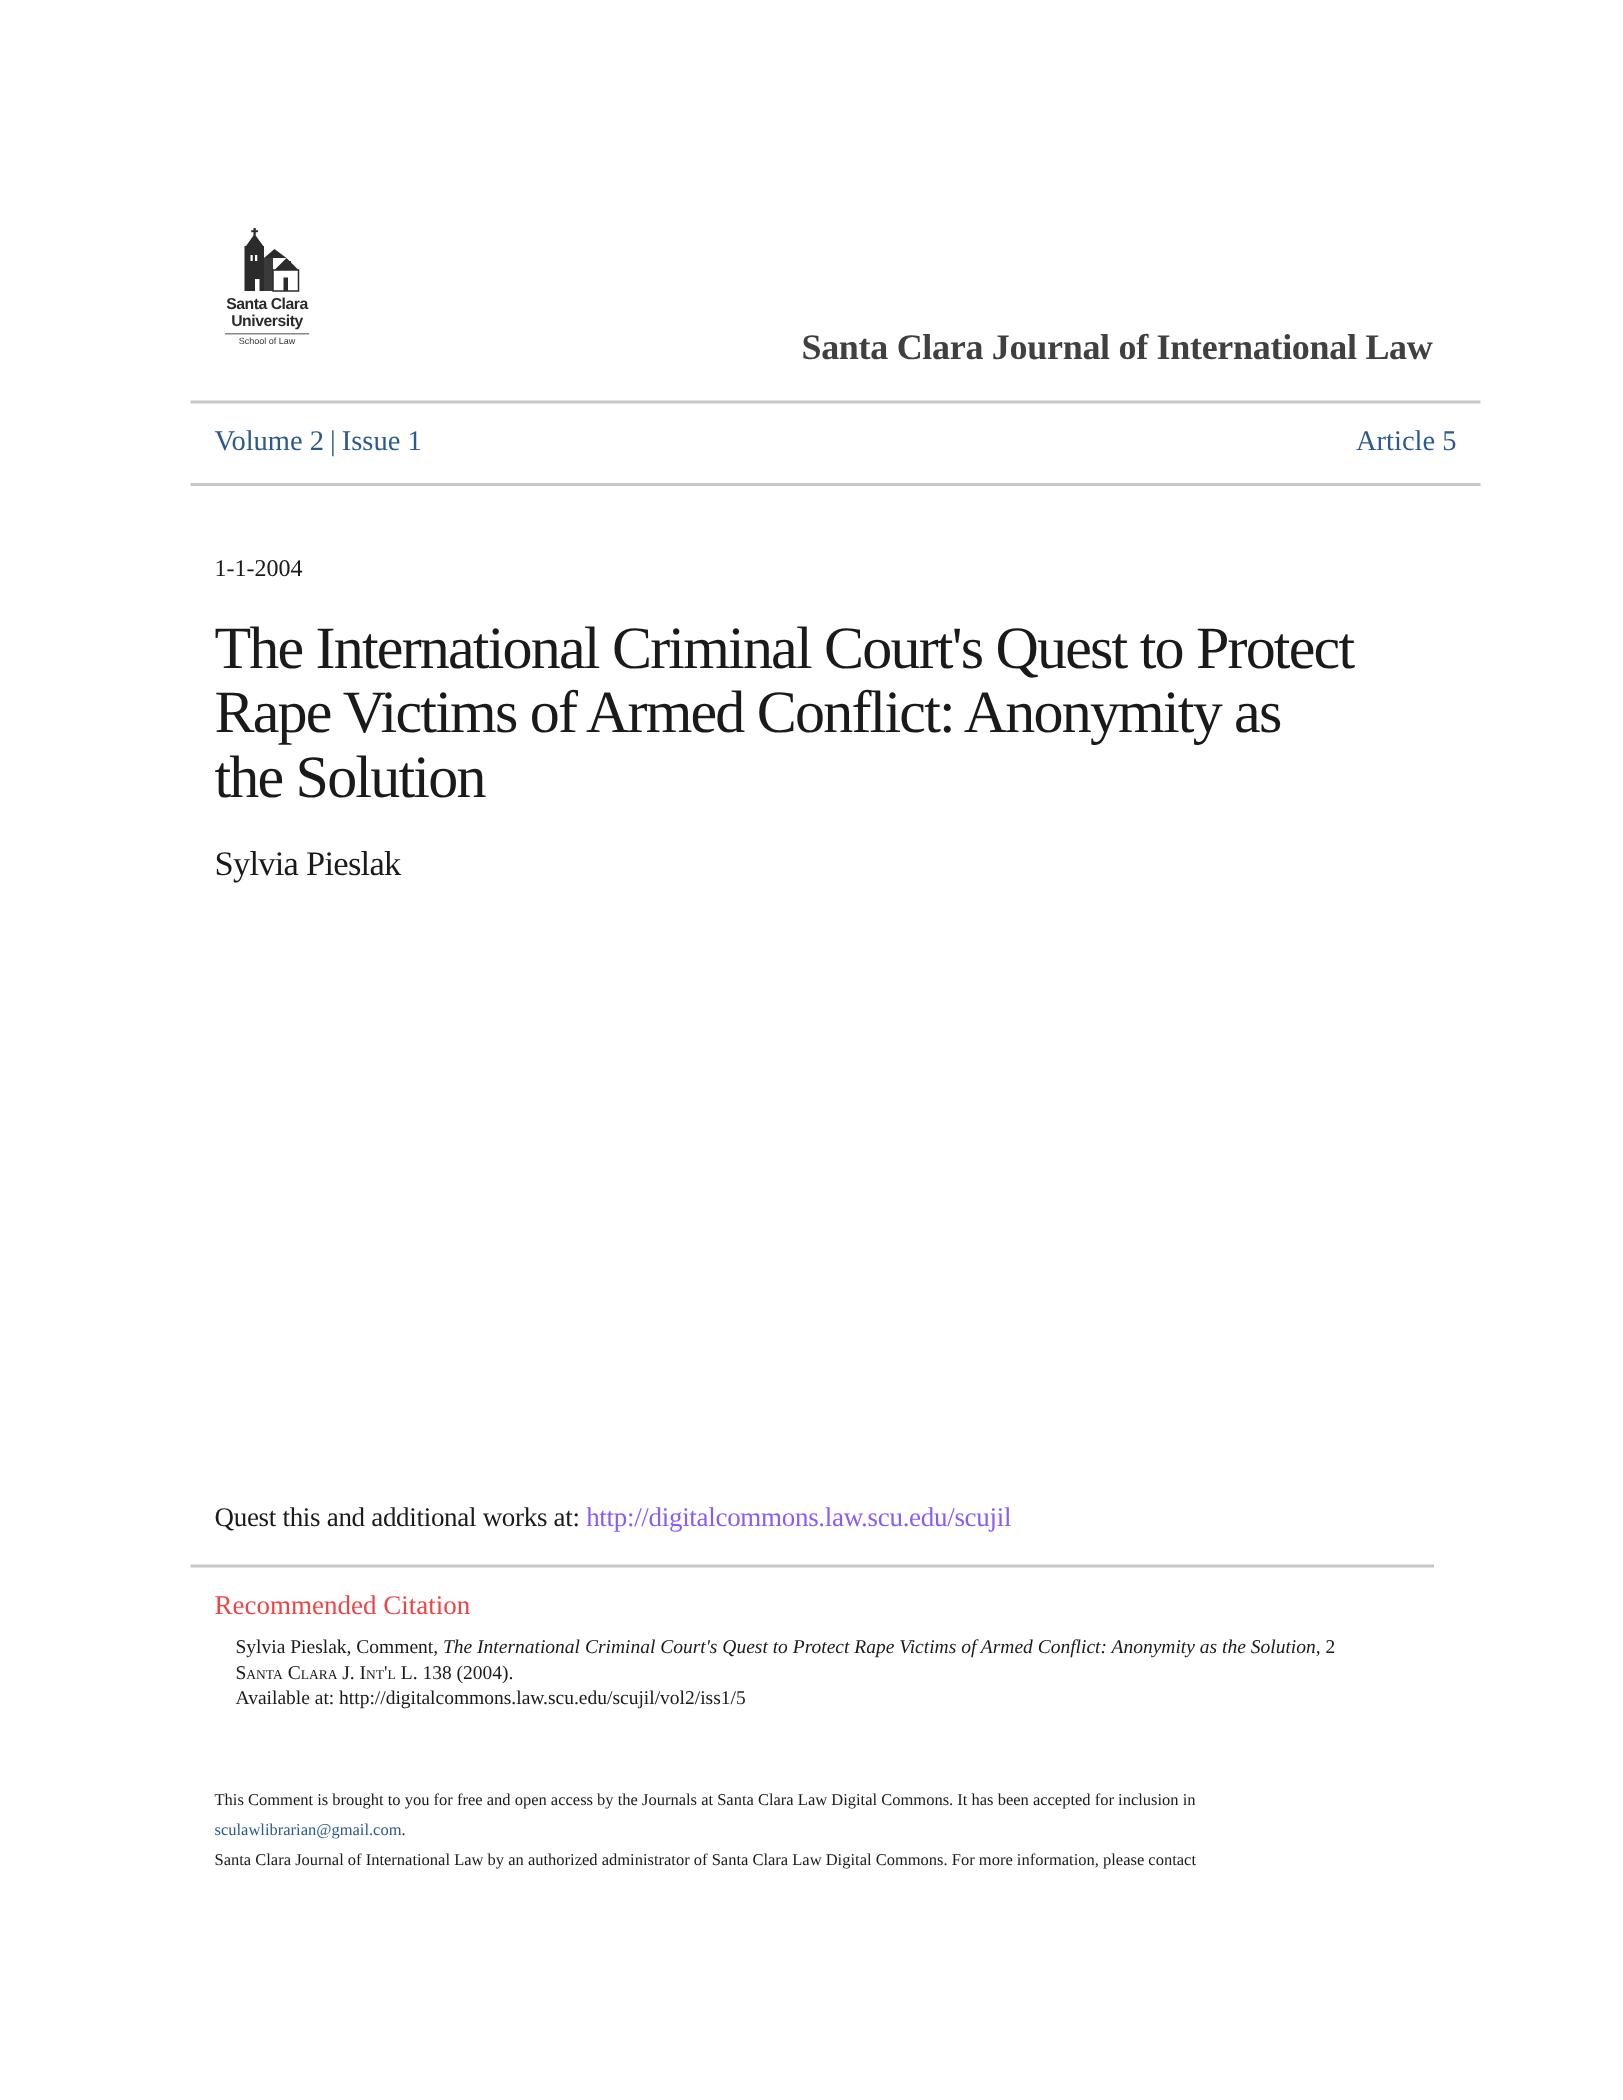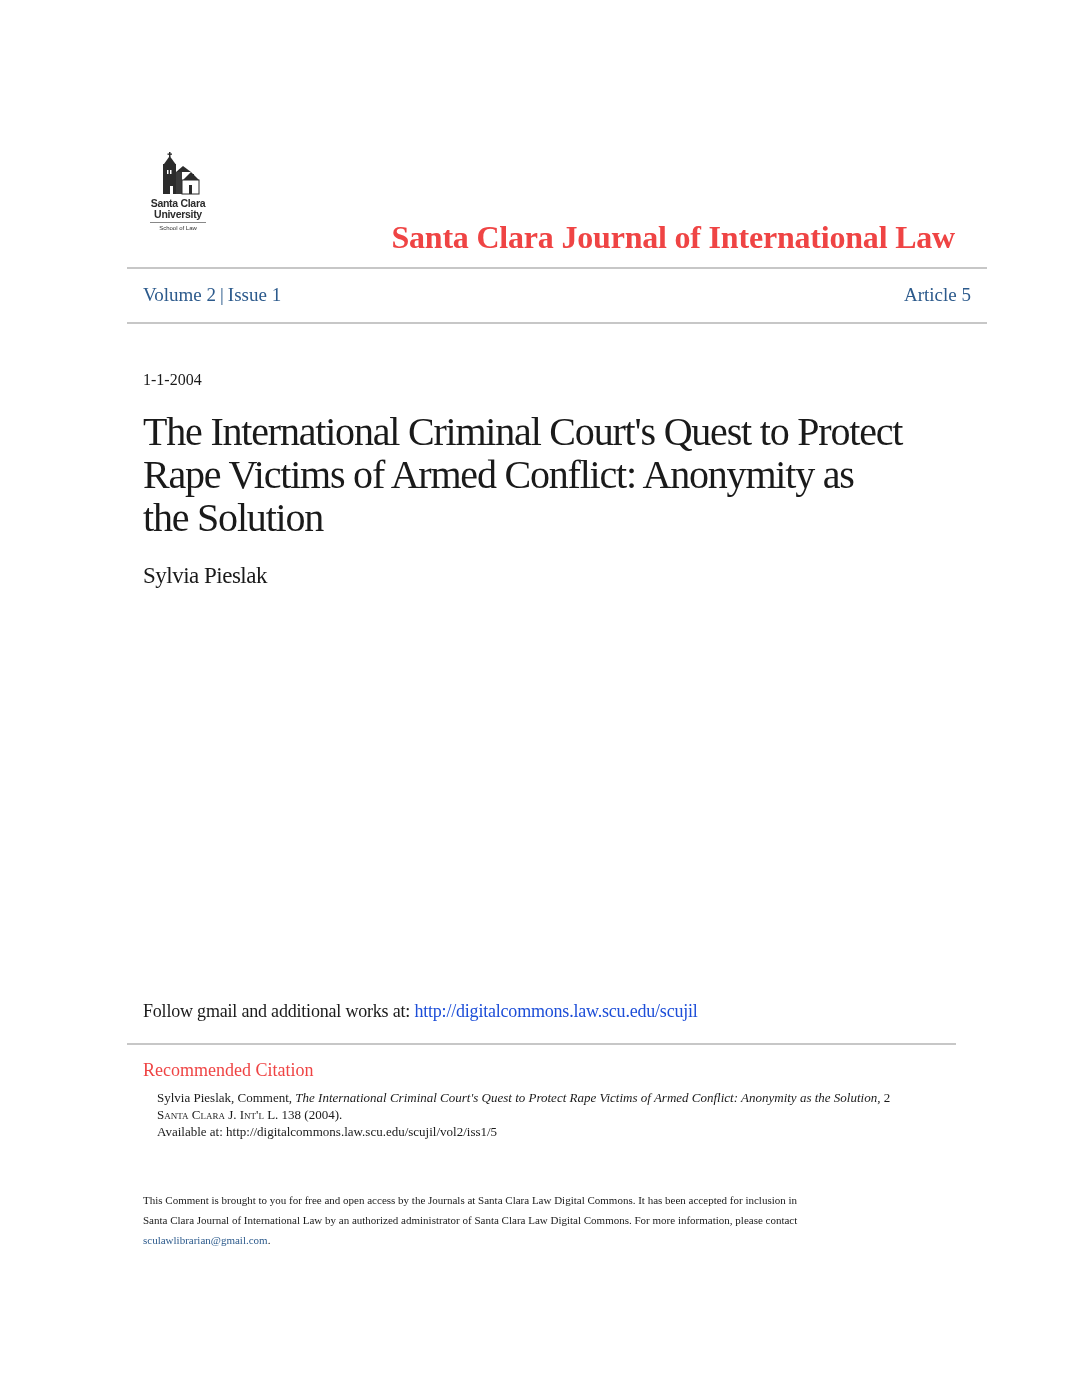--- a/index.html
+++ b/index.html
@@ -4,40 +4,40 @@
   <style>
     * { margin: 0; padding: 0; box-sizing: border-box; }
     html, body { width: 1082px; height: 1400px; background: #ffffff; }
     body { position: relative; font-family: "Liberation Serif", "DejaVu Serif", serif; color: #1a1a1a; overflow: hidden; }
 
     .logo { position: absolute; left: 140px; top: 150px; width: 76px; height: 92px; text-align: center; }
     .logo svg { display: block; margin: 0 auto; }
     .logo .l1, .logo .l2 { font-family: "Liberation Sans", "DejaVu Sans", sans-serif; font-weight: bold; font-size: 10.5px; line-height: 11px; color: #2b2b2b; letter-spacing: -0.3px; }
     .logo .l3 { font-family: "Liberation Sans", "DejaVu Sans", sans-serif; font-size: 6px; line-height: 8px; color: #333; border-top: 1px solid #888; margin: 2px 10px 0 10px; padding-top: 1px; }
 
-    .journal-title { position: absolute; right: 127px; top: 219px; font-size: 32px; font-weight: bold; color: #ef4444; letter-spacing: -0.2px; white-space: nowrap; text-align: right; }
+    .journal-title { position: absolute; right: 127px; top: 219px; font-size: 24px; font-weight: bold; color: #404040; letter-spacing: -0.2px; white-space: nowrap; text-align: right; }
 
     .rule { position: absolute; height: 2px; background: #c7c7c7; }
     .rule.r1 { left: 127px; width: 860px; top: 267px; }
     .rule.r2 { left: 127px; width: 860px; top: 322px; }
     .rule.r3 { left: 127px; width: 829px; top: 1043px; }
 
     .vol-issue { position: absolute; left: 143px; top: 284px; font-size: 19px; color: #2c5a8c; white-space: nowrap; }
     .vol-issue a, .article a { color: #2c5a8c; text-decoration: none; }
     .vol-issue .sep { margin: 0 4px; }
     .article { position: absolute; right: 111px; top: 284px; font-size: 19px; color: #2c5a8c; }
 
     .date { position: absolute; left: 143px; top: 371px; font-size: 16px; color: #1a1a1a; }
 
     .title { position: absolute; left: 143px; top: 410px; width: 760px; font-size: 40px; line-height: 43px; font-weight: normal; color: #1a1a1a; letter-spacing: -1.2px; }
 
     .author { position: absolute; left: 143px; top: 563px; font-size: 23px; color: #1a1a1a; letter-spacing: -0.5px; }
 
     .follow { position: absolute; left: 143px; top: 1001px; font-size: 18px; color: #1a1a1a; white-space: nowrap; letter-spacing: -0.2px; }
-    .follow a { color: #1d4ed8; text-decoration: none; }
+    .follow a { color: #8b5cf6; text-decoration: none; }
 
     .rec-heading { position: absolute; left: 143px; top: 1060px; font-size: 18px; color: #ef4444; }
     .rec-body { position: absolute; left: 157px; top: 1089px; width: 810px; font-size: 13px; line-height: 17px; color: #1a1a1a; }
     .rec-body .sc { font-variant: small-caps; }
     .rec-body .line { display: block; white-space: nowrap; }
 
     .footer { position: absolute; left: 143px; top: 1190px; width: 800px; font-size: 11px; line-height: 20px; color: #1a1a1a; }
     .footer .line { display: block; white-space: nowrap; }
     .footer a { color: #2c5a8c; text-decoration: none; }
   </style>
@@ -78,30 +78,30 @@
 
 <div class="rule r2"></div>
 
 <div class="date">1-1-2004</div>
 
 <h1 class="title">The International Criminal Court's Quest to Protect Rape Victims of Armed Conflict: Anonymity as the Solution</h1>
 
 <div class="author">Sylvia Pieslak</div>
 
 <div class="follow">
-  <span>Follow gmail and additional works at: </span><a>http://digitalcommons.law.scu.edu/scujil</a>
+  <span>Quest this and additional works at: </span><a>http://digitalcommons.law.scu.edu/scujil</a>
 </div>
 
 <div class="rule r3"></div>
 
 <div class="rec-heading">Recommended Citation</div>
 
 <div class="rec-body">
   <span class="line"><span>Sylvia Pieslak, Comment, </span><i>The International Criminal Court's Quest to Protect Rape Victims of Armed Conflict: Anonymity as the Solution</i><span>, 2</span></span>
   <span class="line"><span class="sc">Santa Clara J. Int'l L.</span><span> 138 (2004).</span></span>
   <span class="line"><span>Available at: </span><span>http://digitalcommons.law.scu.edu/scujil/vol2/iss1/5</span></span>
 </div>
 
 <div class="footer">
   <span class="line">This Comment is brought to you for free and open access by the Journals at Santa Clara Law Digital Commons. It has been accepted for inclusion in</span>
+  <span class="line"><a>sculawlibrarian@gmail.com</a><span>.</span></span>
   <span class="line">Santa Clara Journal of International Law by an authorized administrator of Santa Clara Law Digital Commons. For more information, please contact</span>
-  <span class="line"><a>sculawlibrarian@gmail.com</a><span>.</span></span>
 </div>
 
 </body></html>

